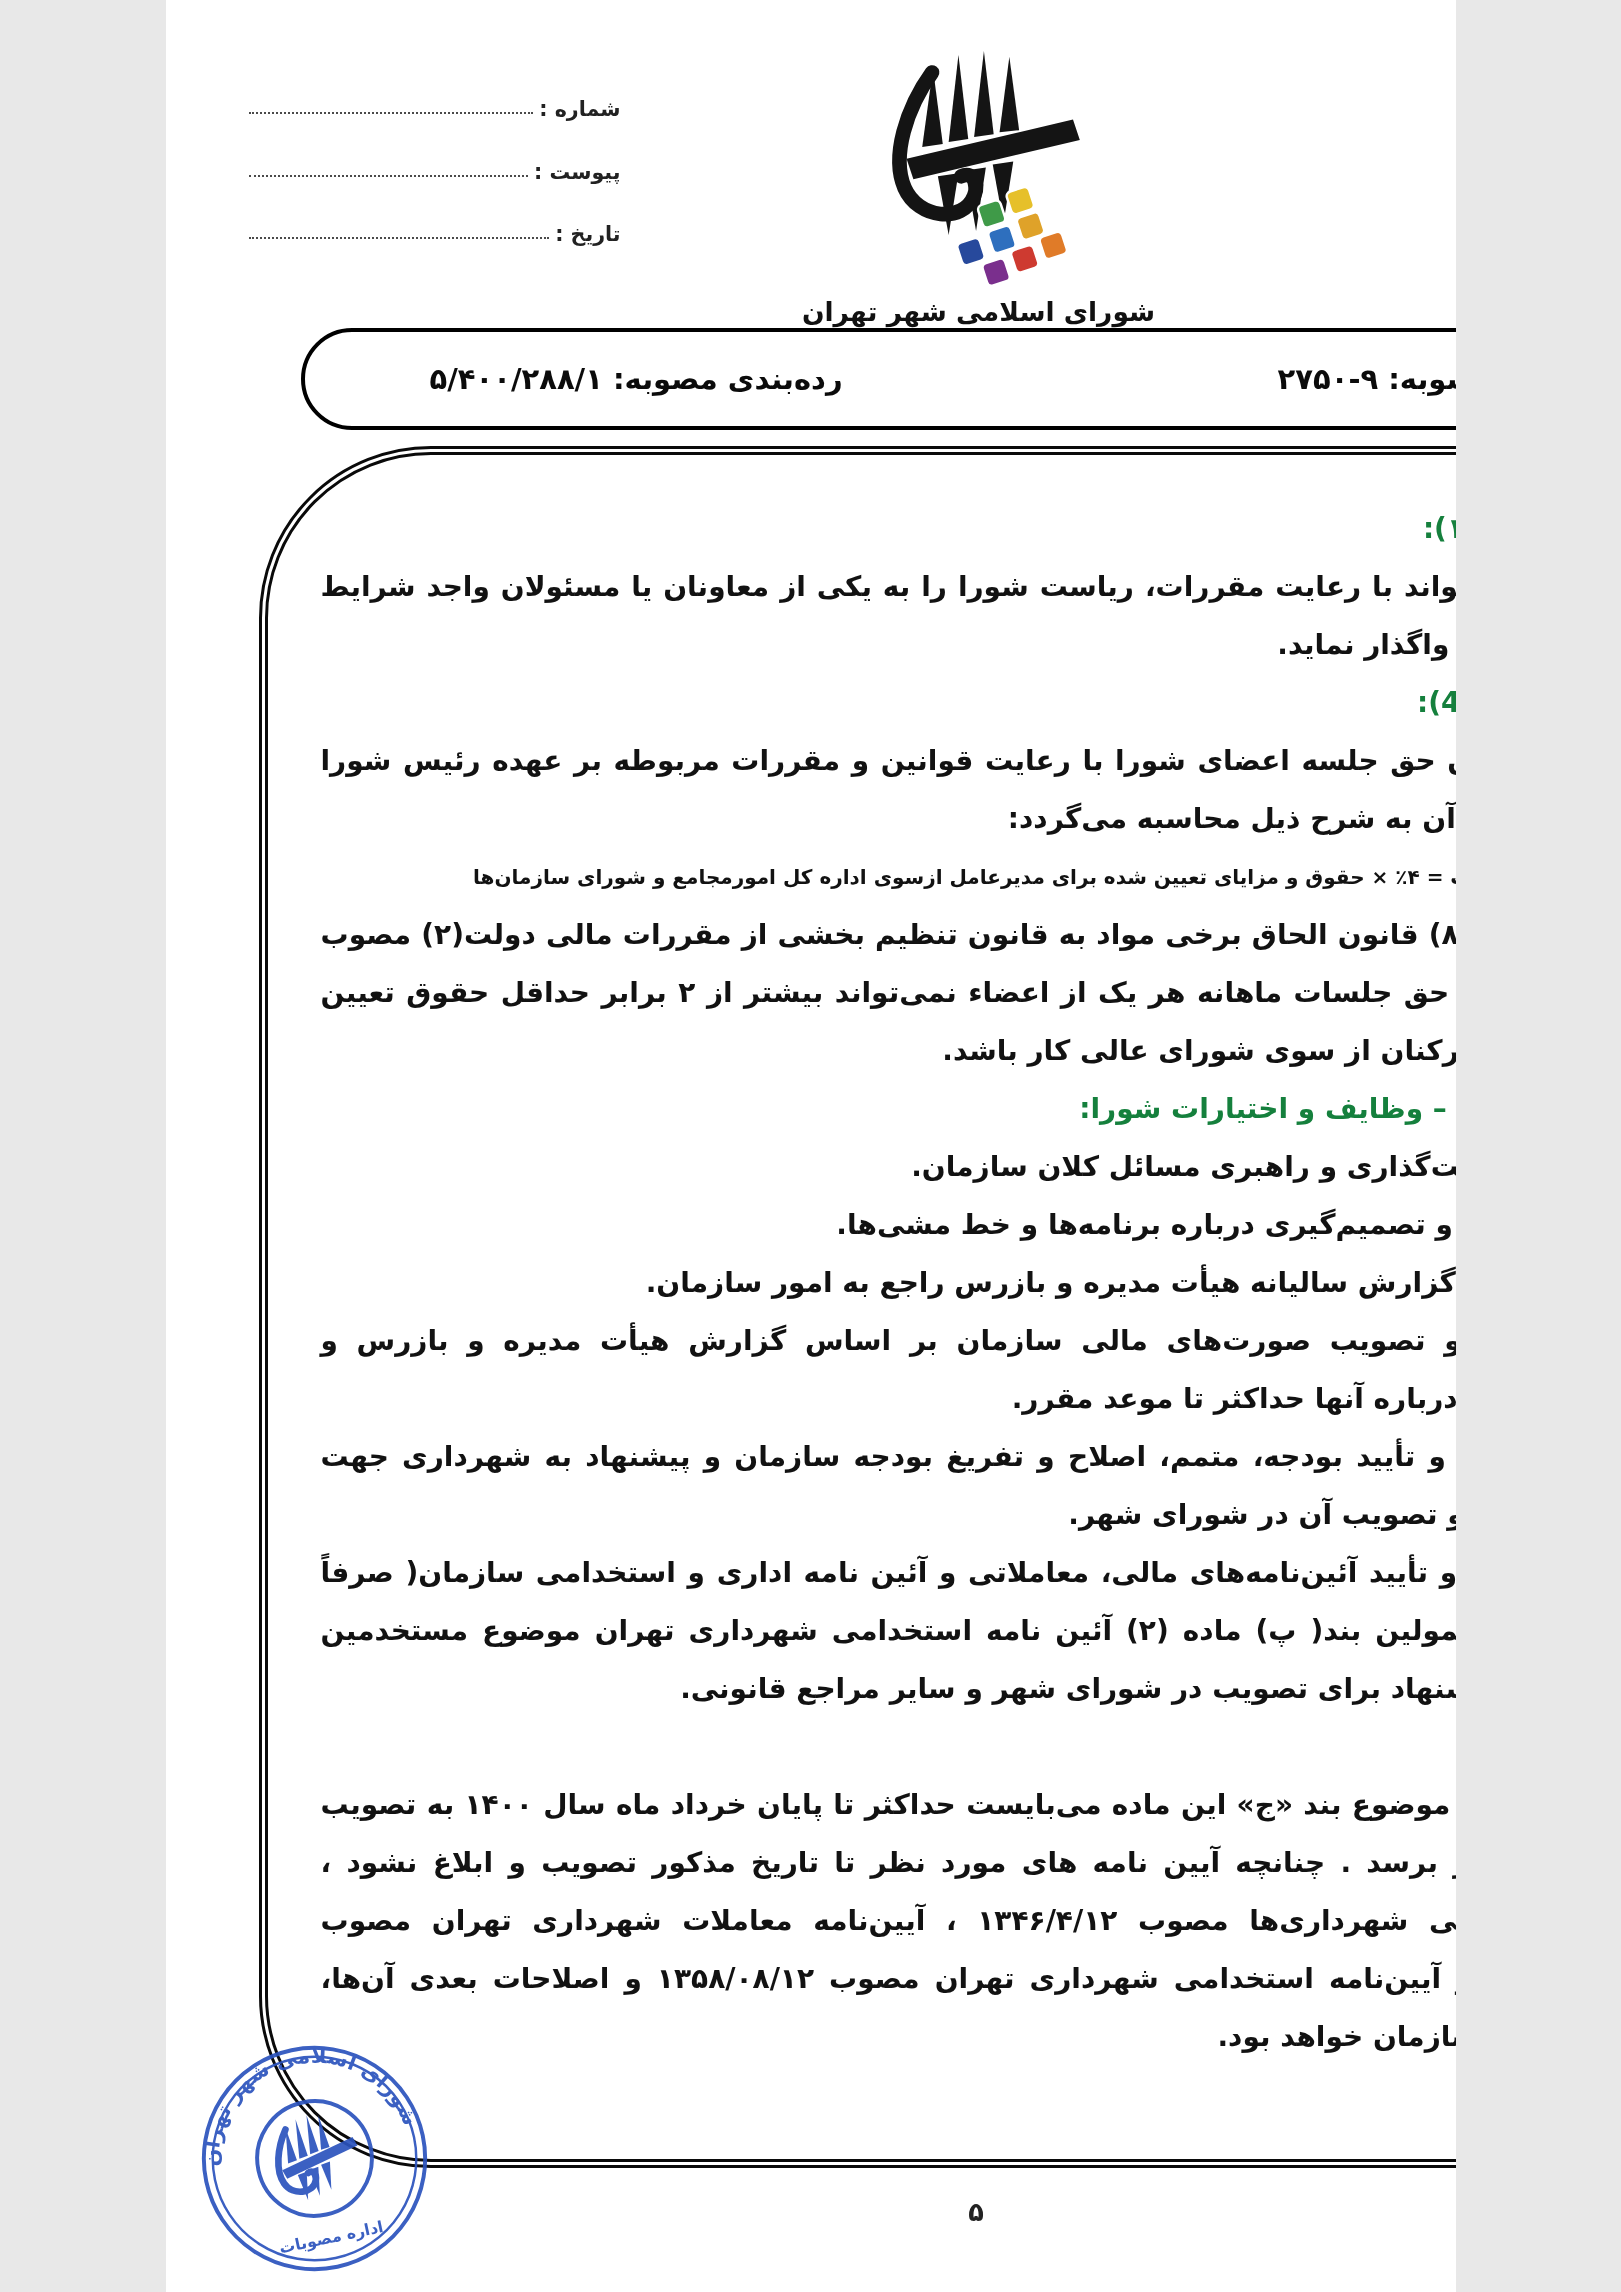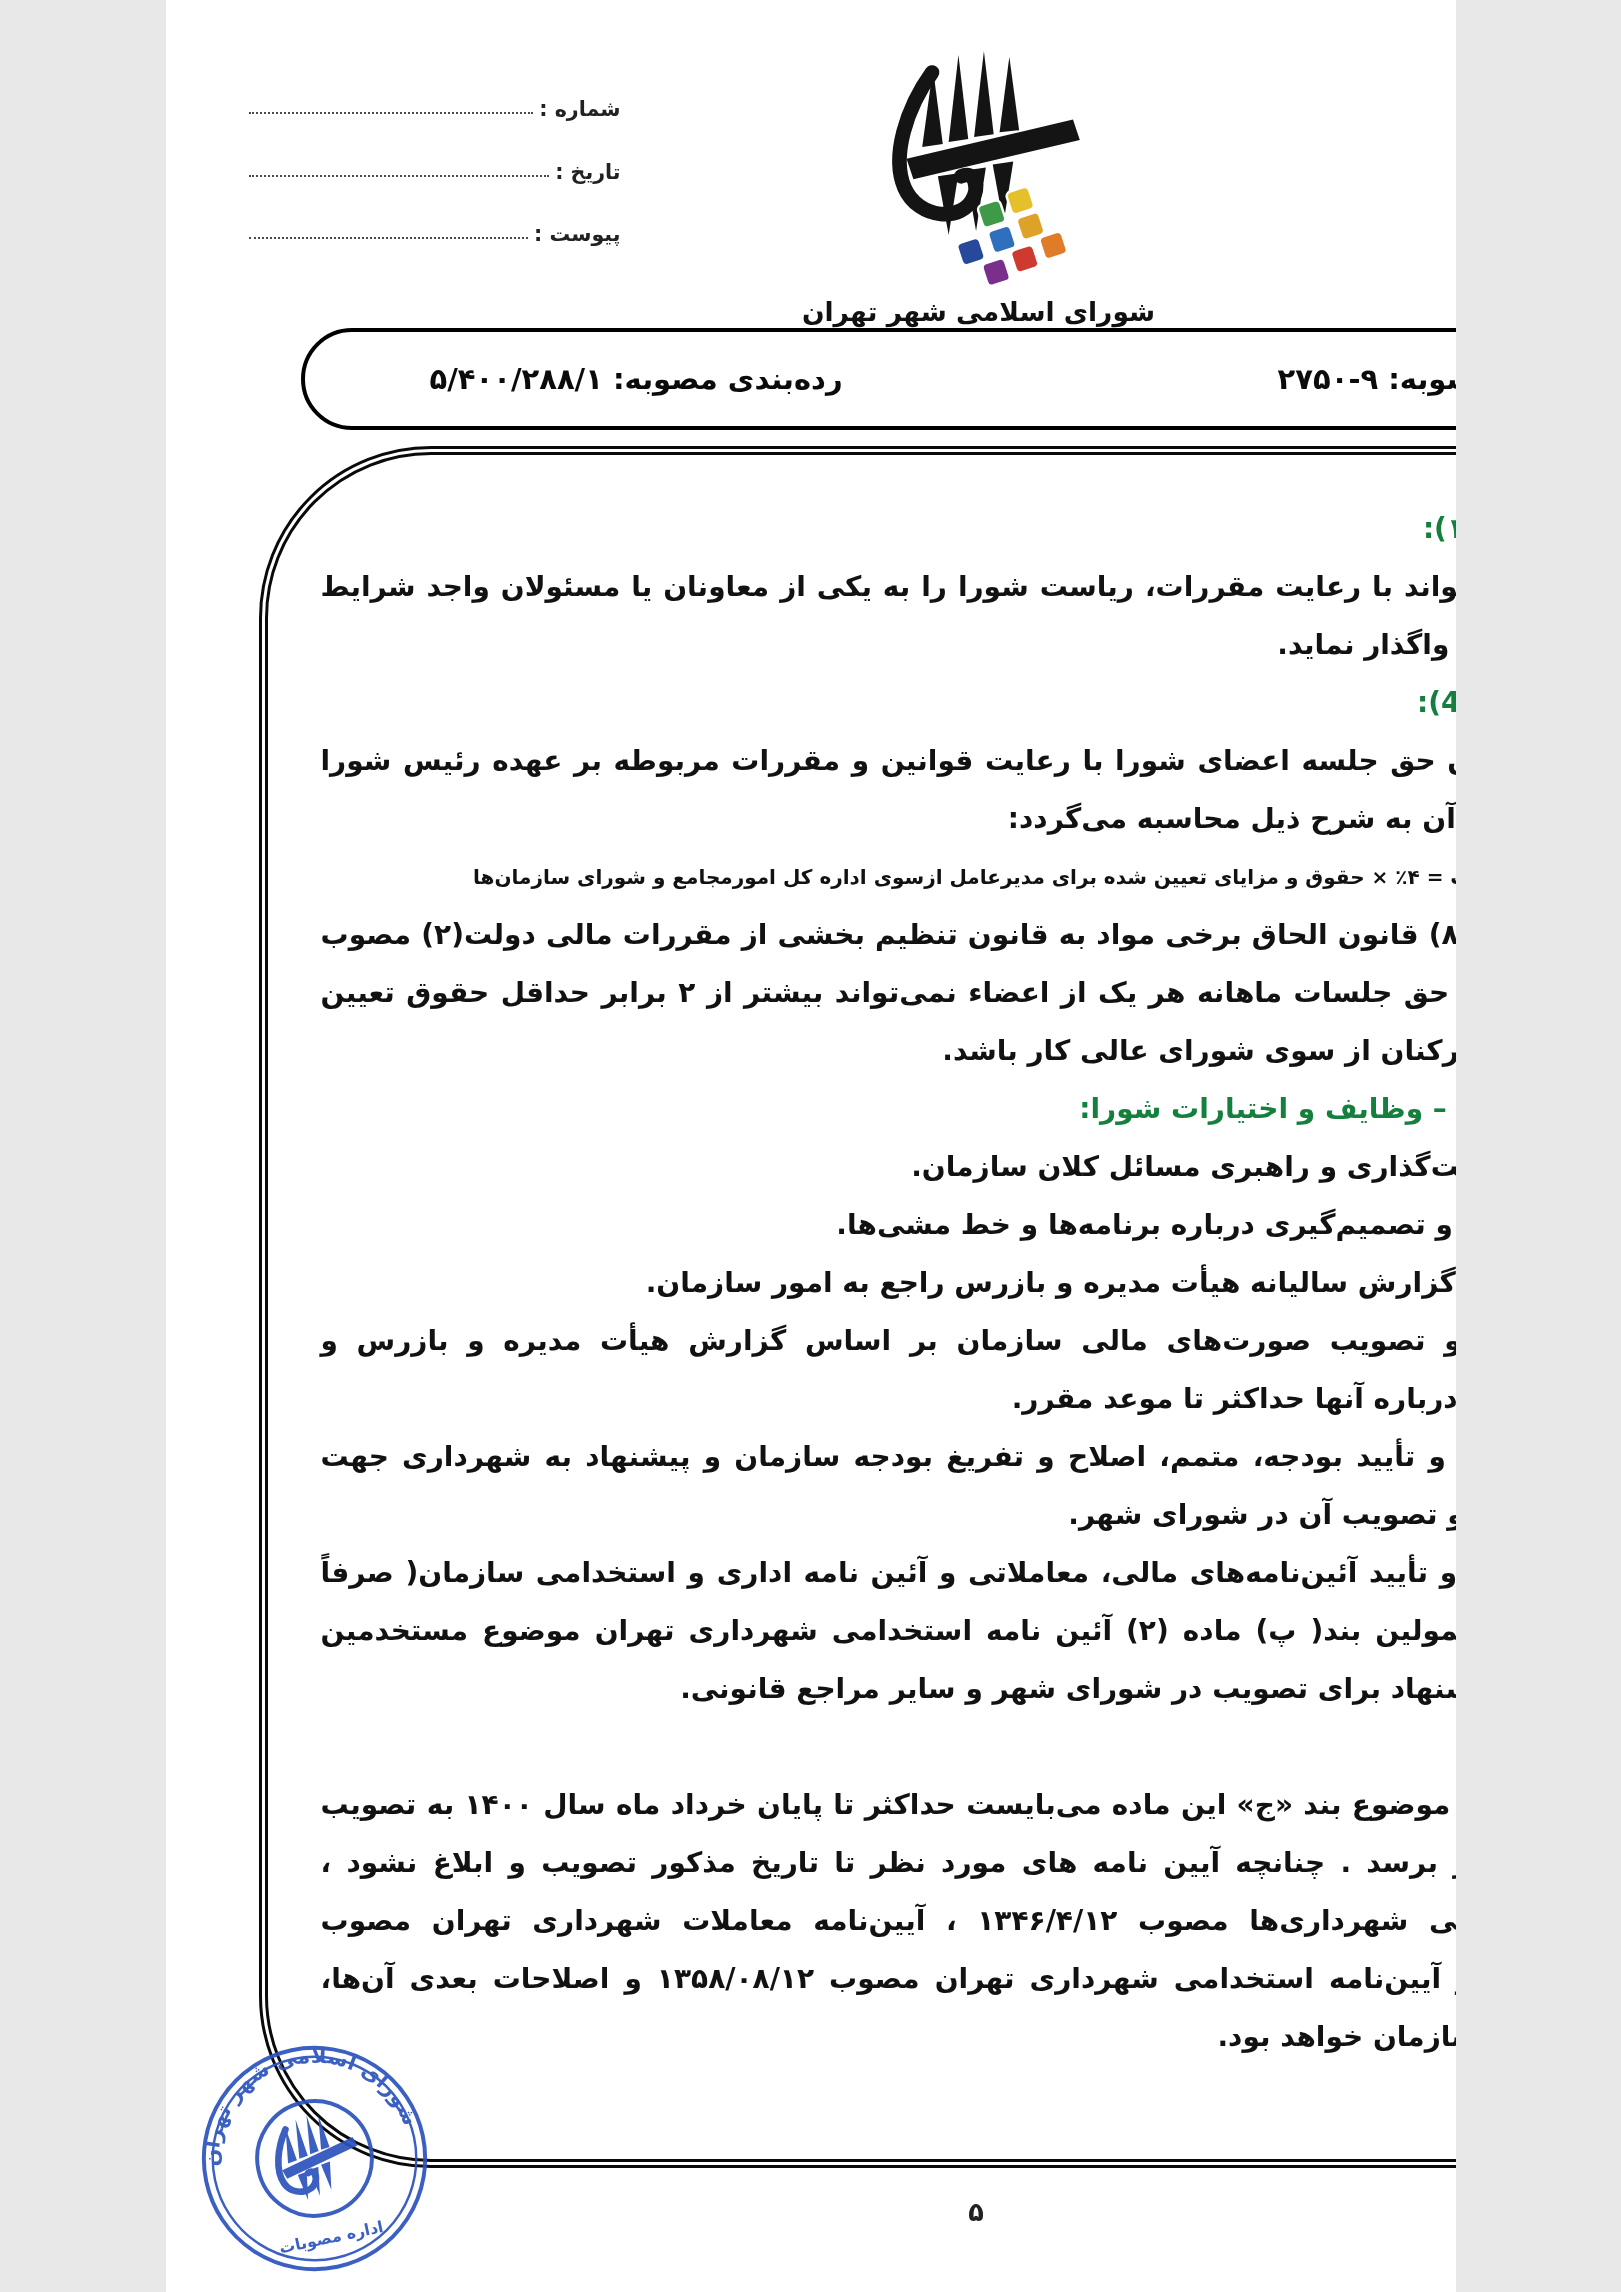--- a/index.html
+++ b/index.html
@@ -81,25 +81,25 @@
 </svg>
 
 <div class="page">
 
   <div class="fields">
     <div class="field">
       <span class="flabel">شماره :</span>
       <span class="dots"></span>
     </div>
     <div class="field">
-      <span class="flabel">تاریخ :</span>
+      <span class="flabel">پیوست :</span>
       <span class="dots"></span>
     </div>
     <div class="field">
-      <span class="flabel">پیوست :</span>
+      <span class="flabel">تاریخ :</span>
       <span class="dots"></span>
     </div>
   </div>
 
   <div class="council-logo">
     <svg width="372" height="257" viewBox="0 0 380 262">
       <use href="#council-mark" transform="translate(88,0)"></use>
       <g transform="translate(228,206) rotate(-18)">
         <rect class="tile" x="-28" y="-44" width="24" height="24" rx="5" fill="#3f9a48"></rect>
         <rect class="tile" x="4" y="-48" width="24" height="24" rx="5" fill="#e6c02a"></rect>

